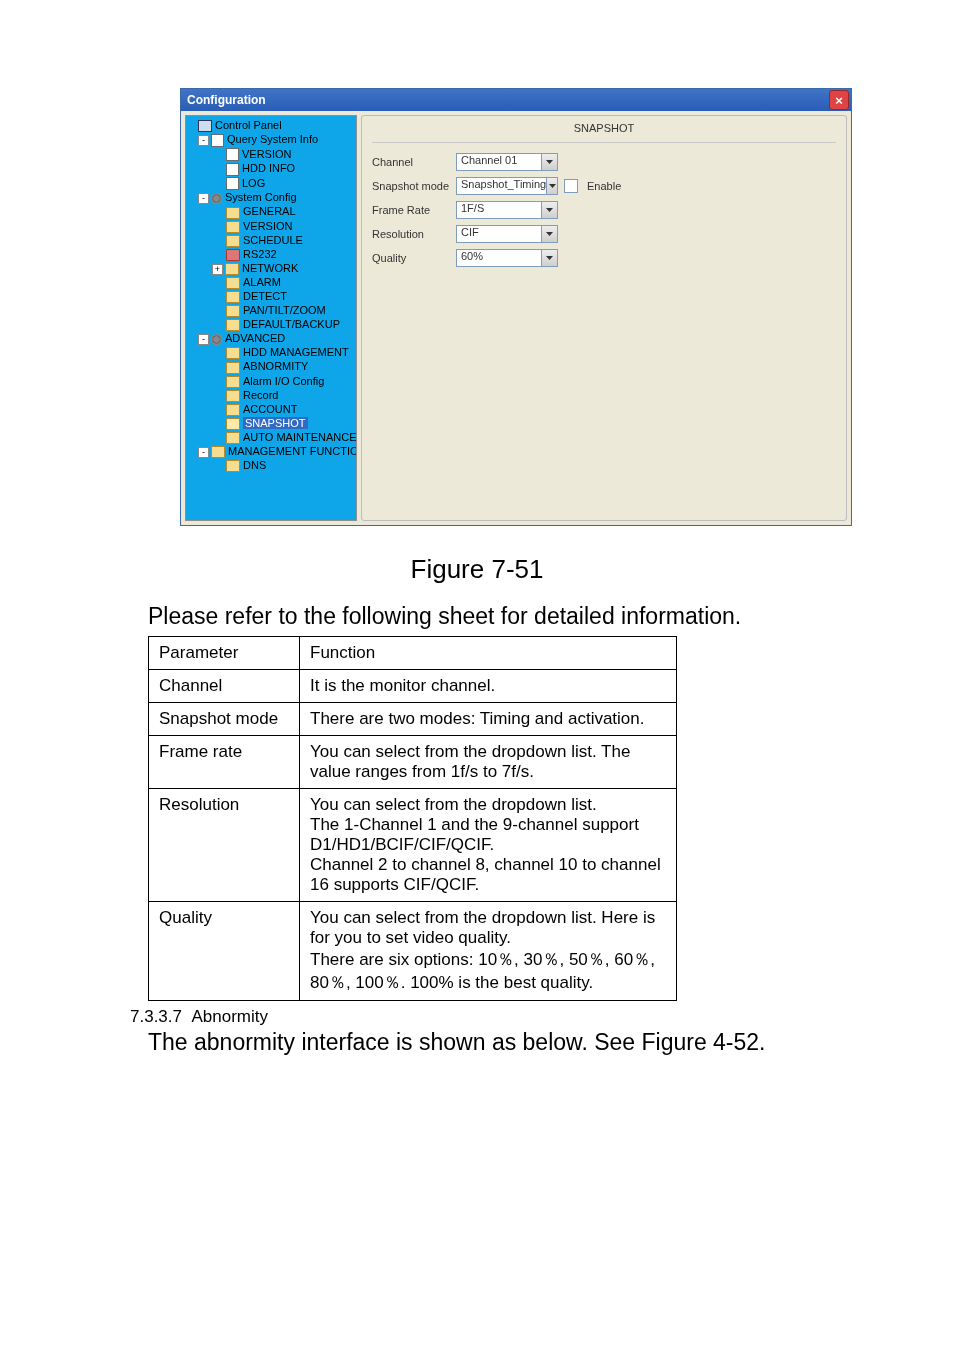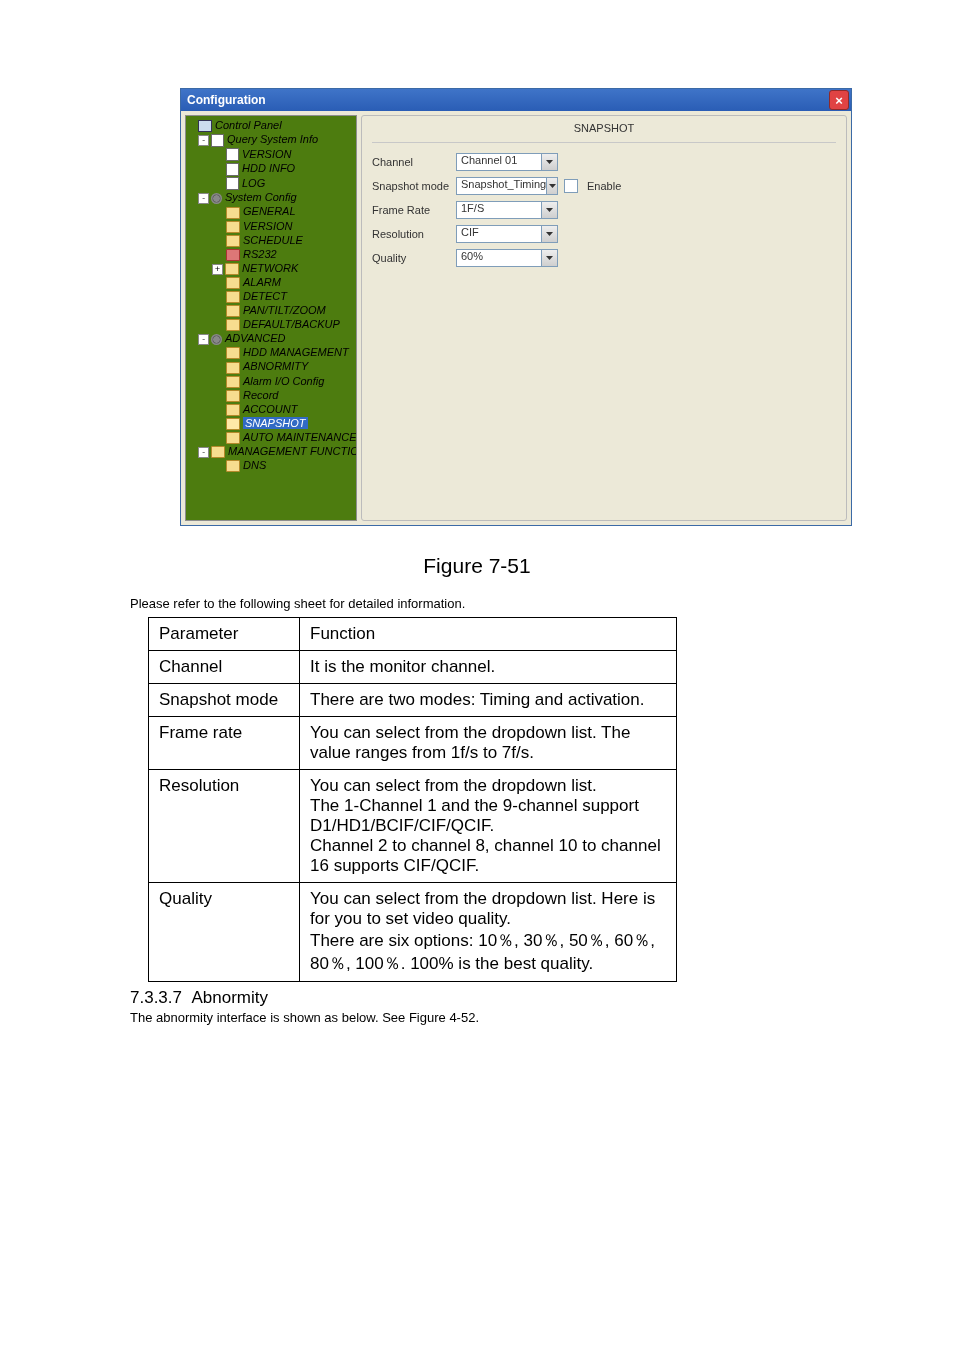--- a/index.html
+++ b/index.html
@@ -47,27 +47,26 @@
     display: flex; align-items: center; justify-content: center;
     font-size: 13px;
   }
   .win-body {
     display: flex;
     padding: 4px;
     gap: 4px;
   }
   .tree-pane {
     width: 166px;
-    background: #4d7c0f;
+    background: #0ea5e9;
     border: 1px solid #8e8e8e;
     height: 400px;
     padding: 2px;
     overflow: hidden;
     font-size: 11px;
-    font-style: italic;
   }
   .tree ul { list-style: none; margin: 0; padding: 0; }
   .tree li { white-space: nowrap; line-height: 14px; }
   .tree .ind1 { padding-left: 10px; }
   .tree .ind2 { padding-left: 24px; }
   .tree .ind3 { padding-left: 38px; }
   .sq {
     display: inline-block; width: 9px; height: 9px;
     border: 1px solid #888; text-align: center; line-height: 8px;
     font-size: 9px; margin-right: 2px; background: #fff;
@@ -149,27 +148,27 @@
     background: linear-gradient(to bottom, #fefefe, #e4e4e4);
     font-size: 11px; padding: 0 18px;
     display: inline-flex; align-items: center; justify-content: center;
   }
   .btn-group-right { display: flex; gap: 10px; }
 
   
   .figure-caption {
     text-align: center;
     margin: 28px 0 18px 0;
-    font-size: 21px;
+    font-size: 26px;
   }
 
   
   .body-text {
-    font-size: 13px;
-    margin: 0 0 6px 0;
+    font-size: 23px;
+    margin: 0 0 6px 18px;
   }
   .section-heading {
     font-size: 17px;
     margin: 6px 0 2px 0;
   }
 
   
   .param-table {
     width: 529px;
     border-collapse: collapse;

